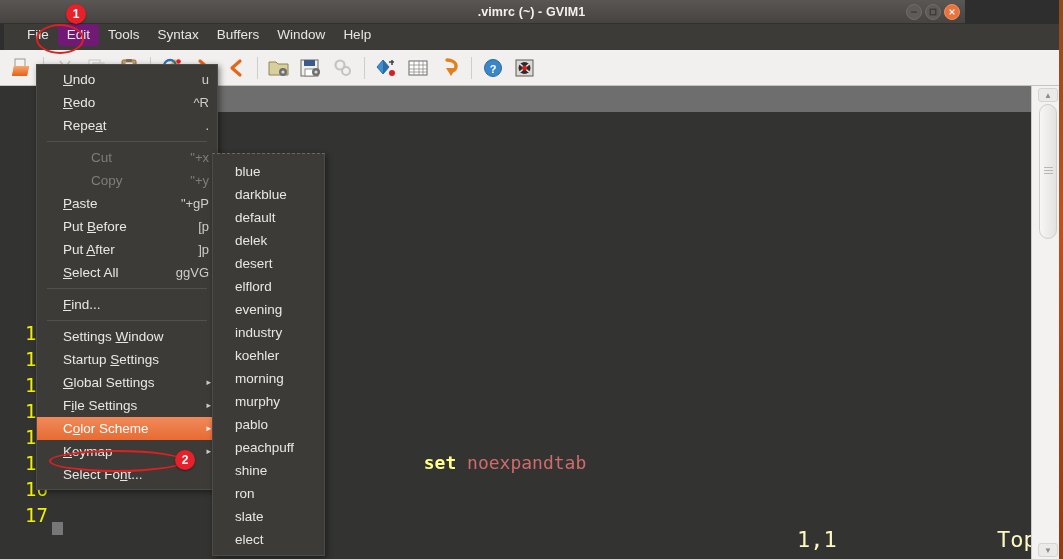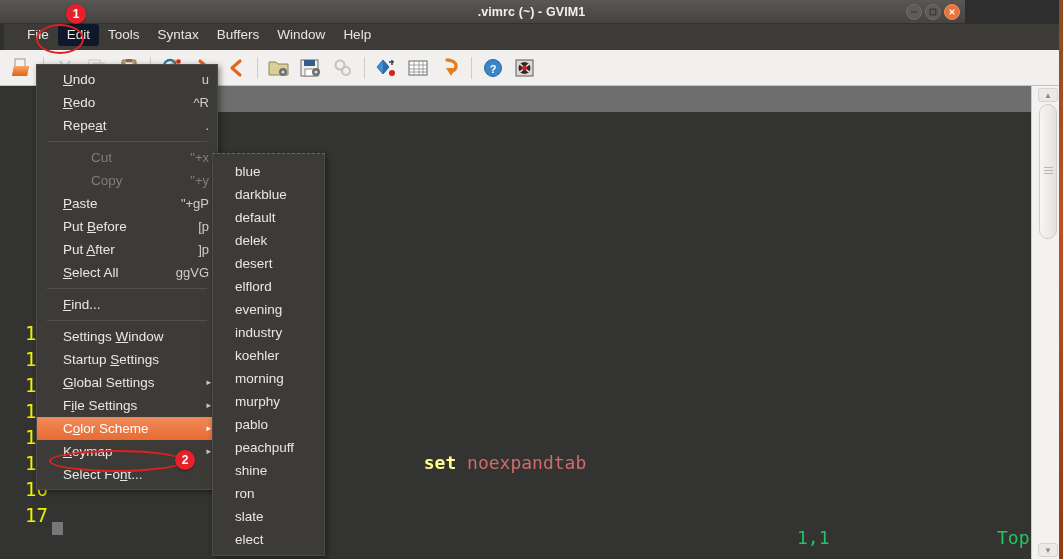--- a/index.html
+++ b/index.html
@@ -48,21 +48,21 @@
     background: #3c3b37;
     display: flex; align-items: flex-start;
     padding-left: 14px;
   }
   .menubar-item {
     color: #e6e5e3; font-size: 13.5px;
     padding: 3px 9px 4px 9px;
     border-radius: 3px;
     white-space: nowrap;
   }
-  .menubar-item.open { background: #0f172a; }
+  .menubar-item.open { background: #701a75; }
 
   
   .toolbar {
     position: absolute; left: 0; top: 50px; width: 1063px; height: 36px;
     background: #f1f0ee;
     border-bottom: 1px solid #c6c3c0;
     display: flex; align-items: center;
     padding-left: 6px;
   }
   .tb-btn {
@@ -108,22 +108,22 @@
   .tok-cmd { color: #ffff8a; font-weight: bold; }
   .tok-val { color: #d16b6b; }
   .tok-plain { color: #e8e8dc; }
   .cursor-block {
     position: absolute; width: 11px; height: 13px; background: #777;
   }
 
   
   .statusline {
     position: absolute; left: 52px; bottom: 6px; width: 979px; height: 26px;
-    font-family: "DejaVu Sans Mono", monospace; font-size: 18px;
-    color: #22c55e;
+    font-family: "DejaVu Sans Mono", monospace; font-size: 22px;
+    color: #fef9c3;
   }
   .status-pos { position: absolute; left: 745px; }
   .status-loc { position: absolute; left: 945px; }
 
   
   .vscroll {
     position: absolute; right: 0; top: 86px; width: 32px; height: 473px;
     background: #f3f2f0;
     border-left: 1px solid #cdcac7;
   }

